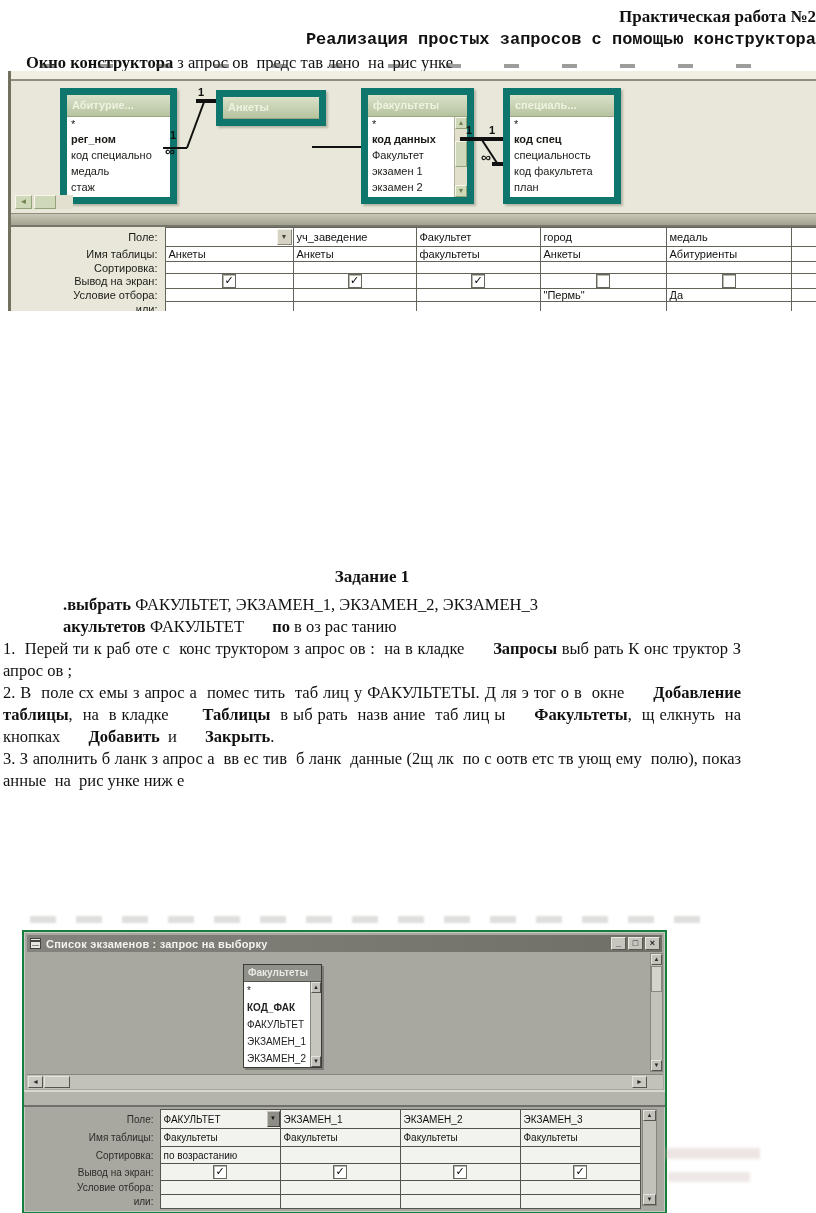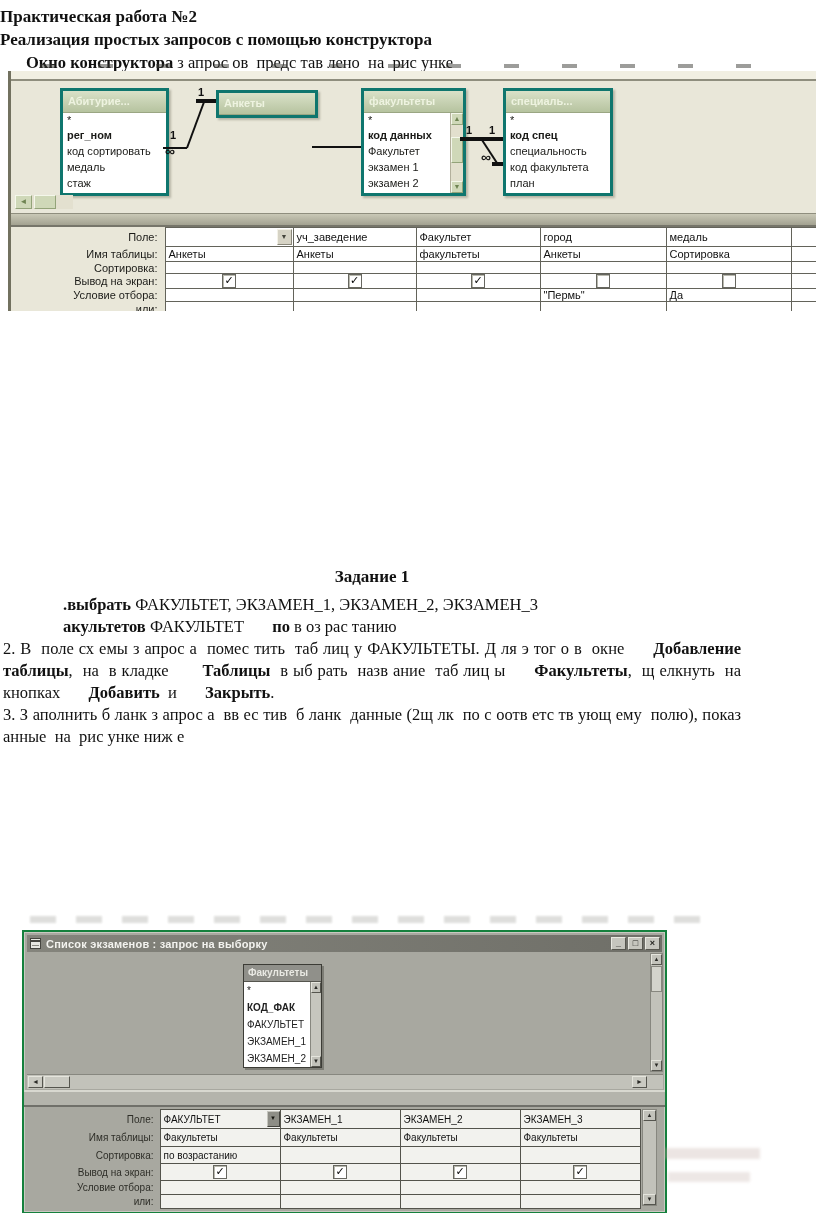--- a/index.html
+++ b/index.html
@@ -1,32 +1,32 @@
 <!DOCTYPE html>
 <html><head>
 <meta charset="utf-8">
 <style>
   html,body{margin:0;padding:0;background:#fff;}
   .page{position:relative;width:816px;height:1213px;background:#fff;overflow:hidden;
         font-family:"Liberation Serif","DejaVu Serif",serif;color:#111;}
   .b{font-weight:bold;margin-left:24px;}
   
-  .doc-title{position:absolute;left:0;width:816px;text-align:left;font-weight:bold;font-size:17px;line-height:22px;}
+  .doc-title{position:absolute;left:0;width:816px;text-align:right;font-weight:bold;font-size:17px;line-height:22px;}
   .doc-line3{position:absolute;left:2px;top:52px;font-size:16.5px;line-height:21px;white-space:pre-wrap;}
   #task{position:absolute;left:0;top:566px;width:744px;box-sizing:border-box;padding:0 3px;font-size:16.5px;line-height:22px;}
   #task .head{text-align:center;font-weight:bold;font-size:17px;margin-bottom:6px;}
   .para{margin:0;text-align:justify;white-space:pre-wrap;}
   .para.ind{text-indent:36px;}
   .para.cmd{margin-left:36px;text-align:left;}
   
   #shot1{position:absolute;left:8px;top:71px;width:808px;height:240px;overflow:hidden;
          background:#e9e7d9;border-left:3px solid #72715f;
          font-family:"Liberation Sans","DejaVu Sans",sans-serif;}
   .s1-top{position:absolute;left:0;top:0;width:808px;height:8px;background:#f1efe2;border-bottom:2px solid #8f8e7e;}
-  .fl{position:absolute;border:3px solid #0f766e;background:#fff;box-shadow:2px 2px 2px rgba(90,90,70,.35);}
+  .fl{position:absolute;border:7px solid #0f766e;background:#fff;box-shadow:2px 2px 2px rgba(90,90,70,.35);}
   .fl-h{height:21px;line-height:21px;padding-left:5px;font-size:11px;font-weight:bold;color:#eef3e0;
         background:linear-gradient(180deg,#d9e1c8,#b6c39f);border-bottom:1px solid #9aa683;
         white-space:nowrap;overflow:hidden;}
   .fl-b{position:relative;background:#fff;padding:1px 0 2px 0;}
   .fr{height:16px;line-height:16px;font-size:11px;padding-left:4px;white-space:nowrap;overflow:hidden;color:#1a1a17;}
   .fr.star{height:13px;line-height:13px;}
   .fr.key{font-weight:bold;}
   .vsb{position:absolute;top:0;right:0;bottom:0;width:12px;background:#e2dfcd;border-left:1px solid #b3b09c;}
   .sbtn{position:absolute;left:0;width:12px;height:12px;background:#cfd8b8;border:1px solid;
         border-color:#f4f7ea #93a379 #93a379 #f4f7ea;box-sizing:border-box;
@@ -97,34 +97,34 @@
   .a3{left:668px;top:1172px;width:82px;height:10px;opacity:.28;filter:blur(1.5px);background:#c2aba4;}
   .a4{left:40px;top:64px;width:740px;height:4px;opacity:.5;
       background:repeating-linear-gradient(90deg,#3a3a35 0 15px,transparent 15px 58px);}
 </style>
 </head>
 <body>
 
 <div class="page">
 
   <div class="doc-title" style="top:6px;">Практическая работа №2</div>
-  <div class="doc-title" style="top:29px;">Реализация простых запросов с помощью конструктора</div>
+  <div class="doc-title" style="top:29px;font-family:Liberation Mono, monospace;">Реализация простых запросов с помощью конструктора</div>
   <div class="doc-line3"><span class="b">Окно конструктора</span><span> з апрос ов  предс тав лено  на  рис унке</span></div>
 
   <div class="art a4"></div>
 
   <div id="shot1">
     <div class="s1-top"></div>
 
     <div class="fl" style="left:49px;top:17px;width:103px;">
       <div class="fl-h">Абитурие...</div>
       <div class="fl-b">
         <div class="fr star">*</div>
         <div class="fr key">рег_ном</div>
-        <div class="fr">код сортировать</div>
+        <div class="fr">код специально</div>
         <div class="fr">медаль</div>
         <div class="fr">стаж</div>
       </div>
     </div>
 
     <div class="fl" style="left:205px;top:19px;width:96px;">
       <div class="fl-h">Анкеты</div>
     </div>
 
     <div class="fl" style="left:350px;top:17px;width:99px;">
@@ -196,21 +196,21 @@
         <td>город</td>
         <td>медаль</td>
         <td></td>
       </tr>
       <tr style="height:15px;">
         <td class="lbl">Имя таблицы:</td>
         <td>Анкеты</td>
         <td>Анкеты</td>
         <td>факультеты</td>
         <td>Анкеты</td>
-        <td>Сортировка</td>
+        <td>Абитуриенты</td>
         <td></td>
       </tr>
       <tr style="height:11px;">
         <td class="lbl">Сортировка:</td>
         <td></td>
         <td></td>
         <td></td>
         <td></td>
         <td></td>
         <td></td>
@@ -263,20 +263,21 @@
         <td></td>
       </tr>
     </tbody>
       </table>
   </div>
 
   <div id="task">
     <div class="head">Задание 1</div>
     <p class="para cmd"><span class="b">.выбрать</span><span> ФАКУЛЬТЕТ, ЭКЗАМЕН_1, ЭКЗАМЕН_2, ЭКЗАМЕН_3</span></p>
     <p class="para cmd"><span class="b">акультетов</span><span> ФАКУЛЬТЕТ </span><span class="b">по</span><span> в оз рас танию</span></p>
+    <p class="para"><span>1.  Перей ти к раб оте с  конс труктором з апрос ов :  на в кладке </span><span class="b">Запросы</span><span> выб рать К онс труктор З апрос ов ;</span></p>
     <p class="para"><span>2. В  поле сх емы з апрос а  помес тить  таб лиц у ФАКУЛЬТЕТЫ. Д ля э тог о в  окне </span><span class="b">Добавление таблицы</span><span>,  на  в кладке  </span><span class="b">Таблицы</span><span>  в ыб рать  назв ание  таб лиц ы </span><span class="b">Факультеты</span><span>,  щ елкнуть  на кнопках </span><span class="b">Добавить</span><span>  и </span><span class="b">Закрыть</span><span>.</span></p>
     <p class="para"><span>3. З аполнить б ланк з апрос а  вв ес тив  б ланк  данные (2щ лк  по с оотв етс тв ующ ему  полю), показ анные  на  рис унке ниж е</span></p>
   </div>
 
   <div class="art a1"></div>
 
   <div id="shot2">
     <div class="s2-title">
       <div class="wicon"></div>
       <div class="wtitle">Список экзаменов : запрос на выборку</div>

